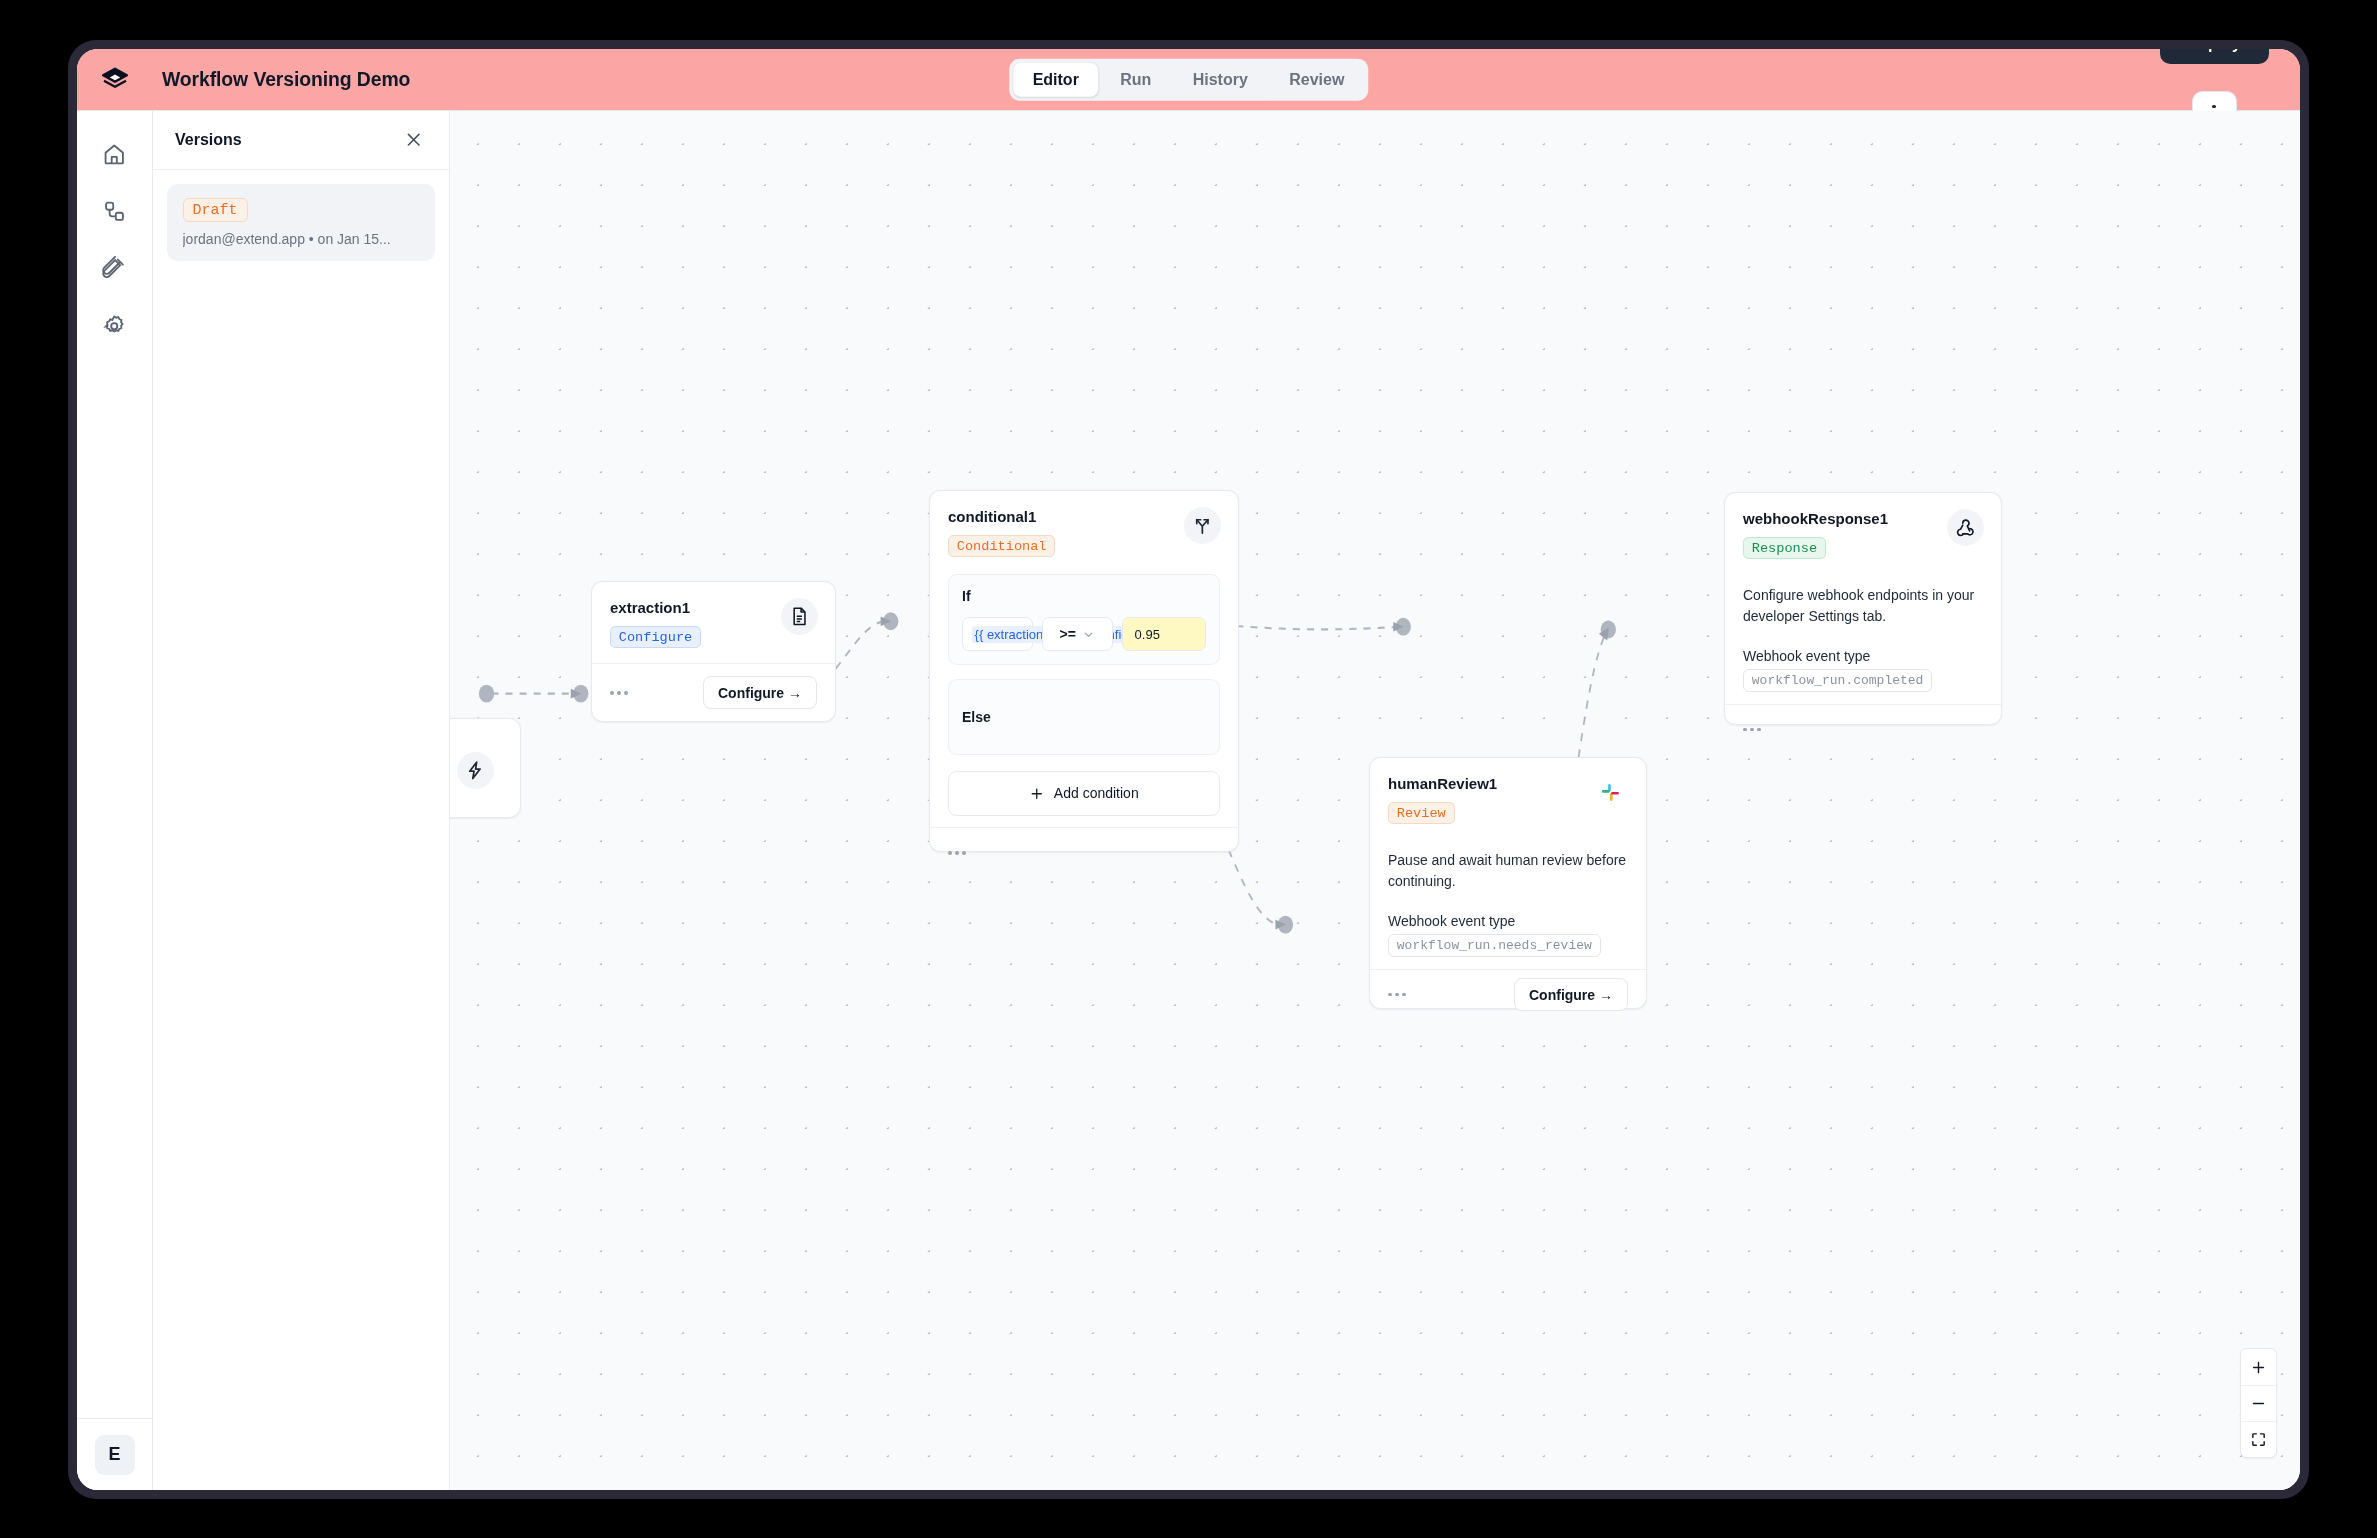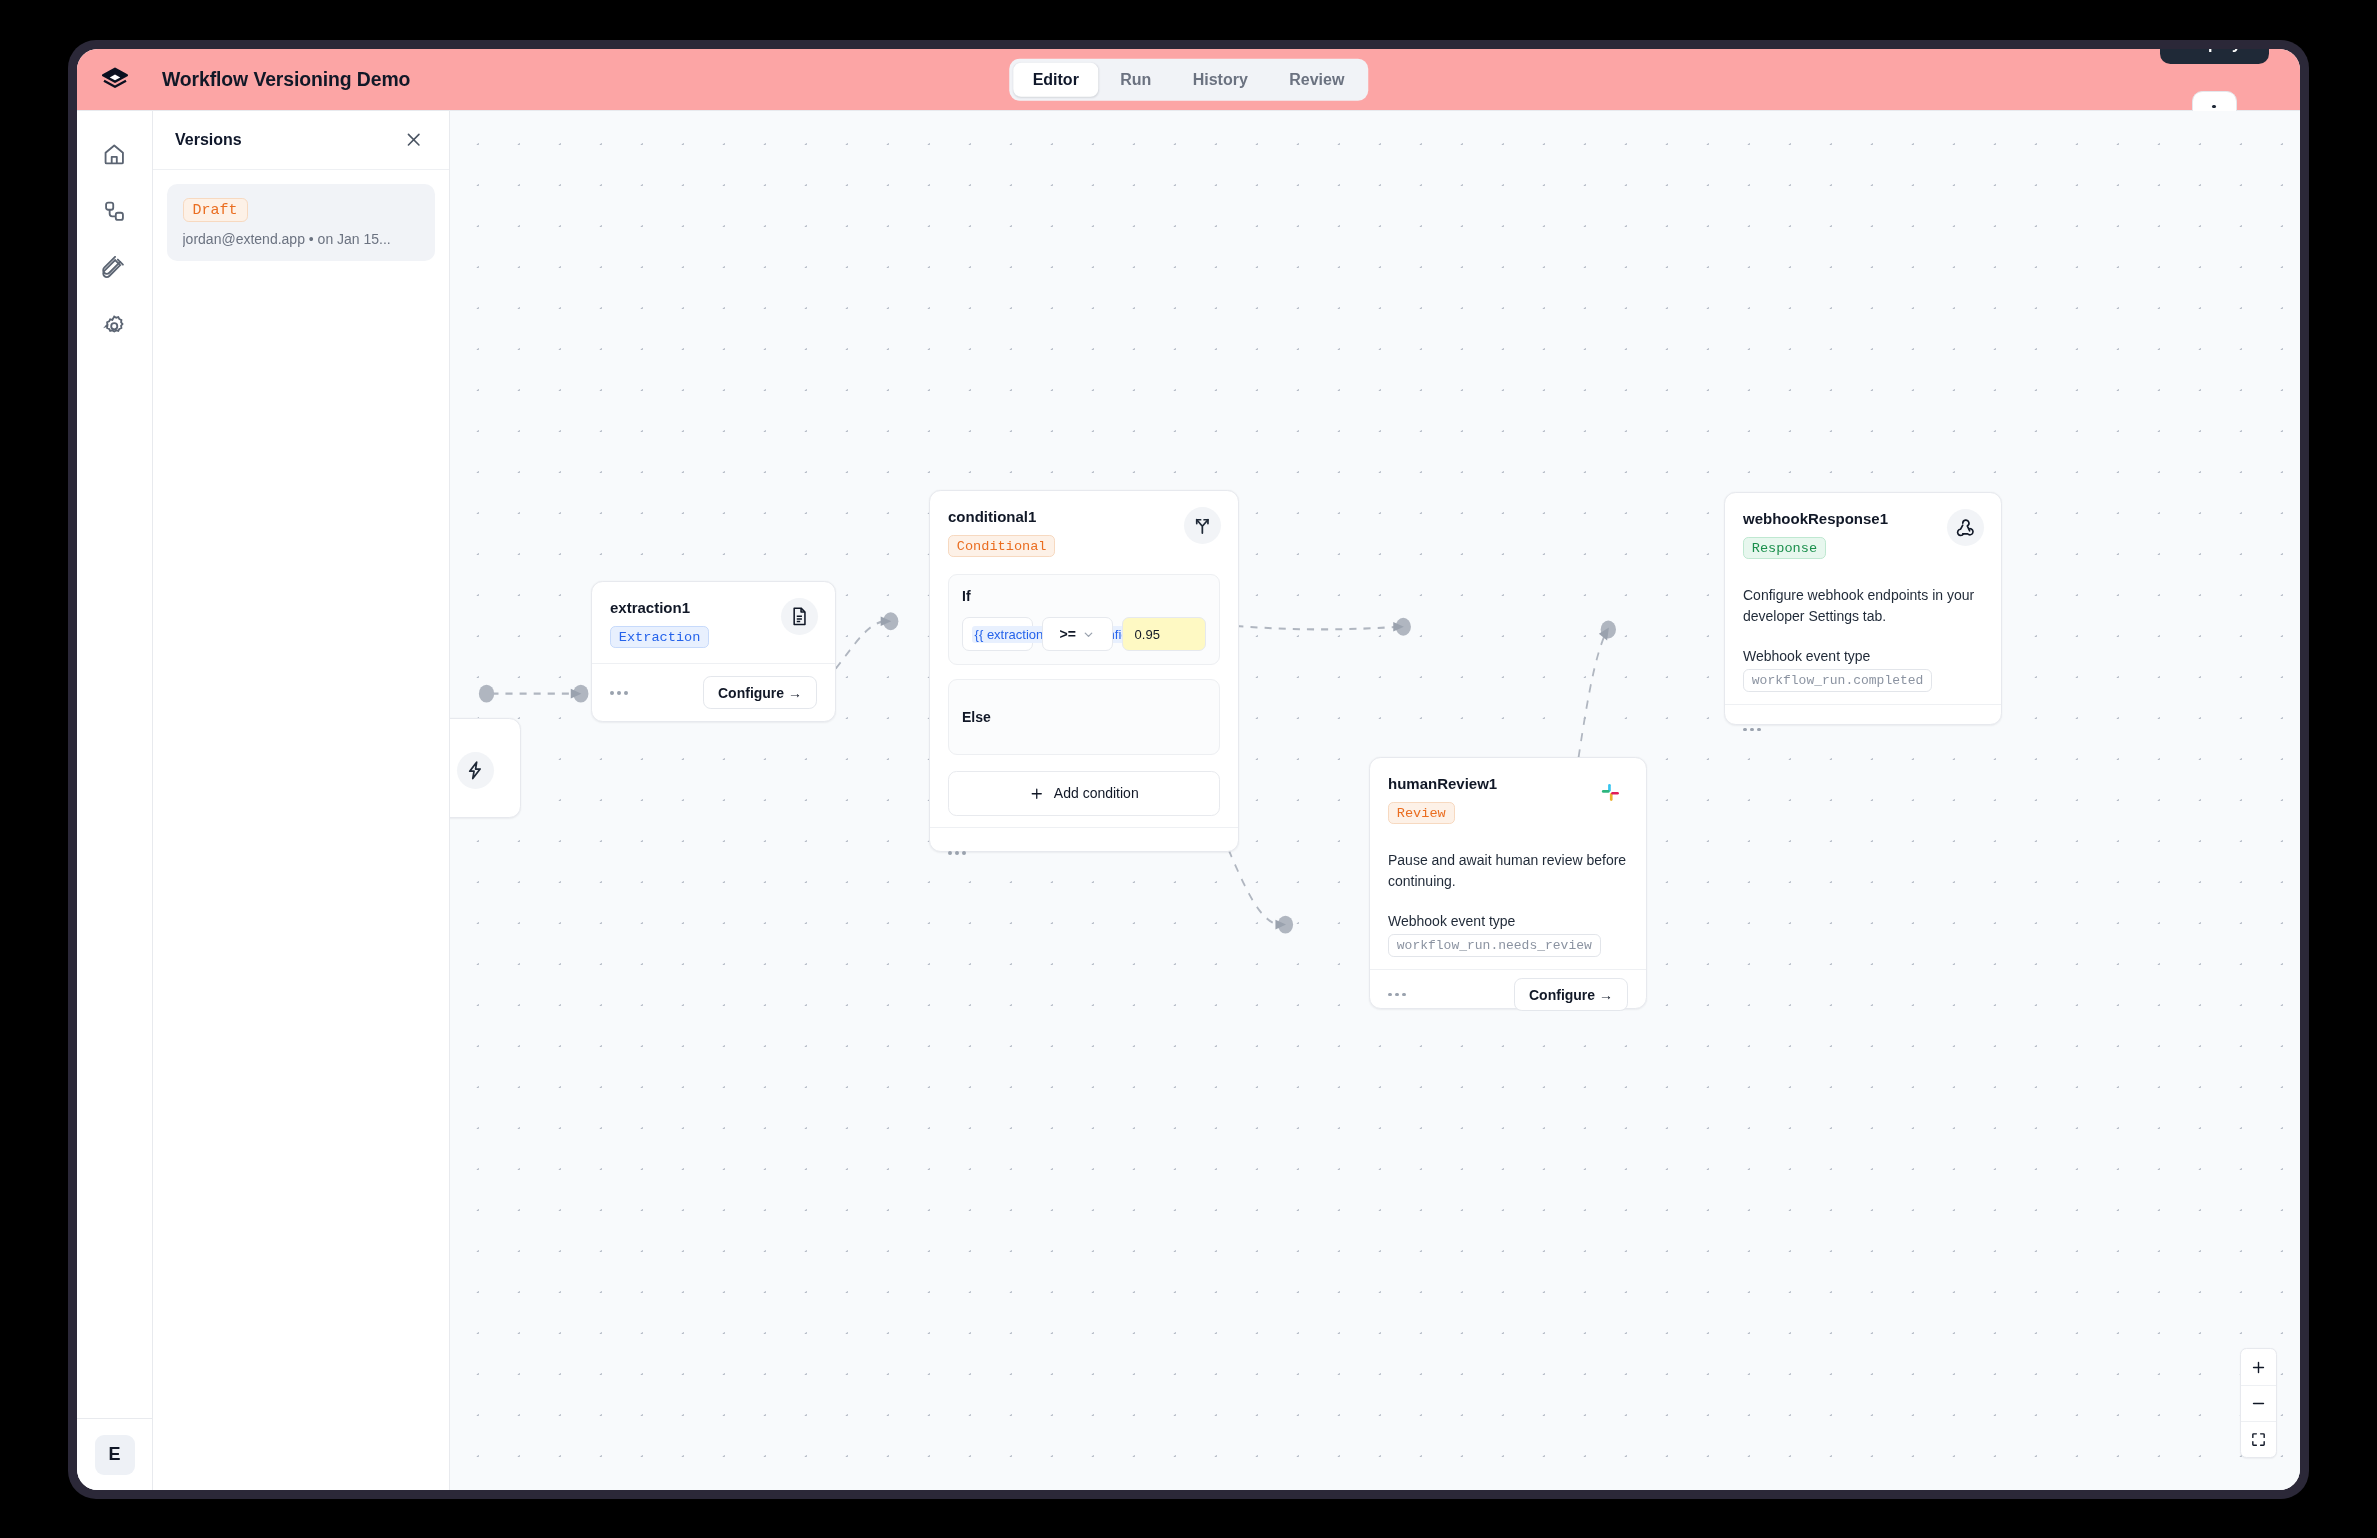--- a/index.html
+++ b/index.html
@@ -373,21 +373,21 @@
             <svg viewBox="0 0 24 24" fill="none" stroke="#1f2937" stroke-width="2" stroke-linejoin="round">
               <path d="M13.5 2.5 L5.5 13 h5 l-1.5 8.5 8.5-11h-5.2z"></path>
             </svg>
           </div>
         </div>
       </div>
 
       <div class="node" style="left:141px; top:470px; width:245px; height:141px;">
         <div class="node-body">
           <div class="node-title">extraction1</div>
-          <div class="badge blue">Extraction</div>
+          <div class="badge blue">Configure</div>
           <div class="node-icon">
             <svg viewBox="0 0 24 24" fill="none" stroke="#111827" stroke-width="1.8" stroke-linejoin="round">
               <path d="M6 2.5 h8 l4.5 4.5 V21.5 H6 Z"></path>
               <path d="M14 2.5 V7 h4.5"></path>
               <path d="M9 12 h6 M9 15 h6 M9 18 h4"></path>
             </svg>
           </div>
         </div>
         <div class="node-footer">
           <div class="dots">

